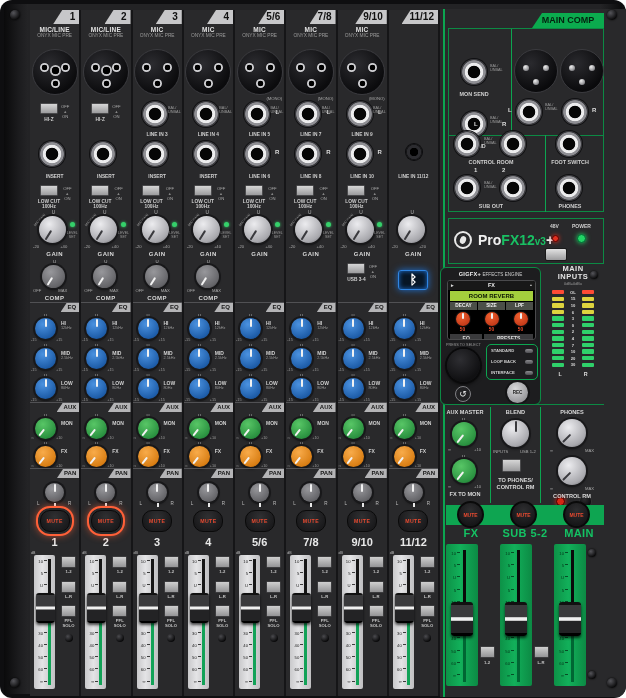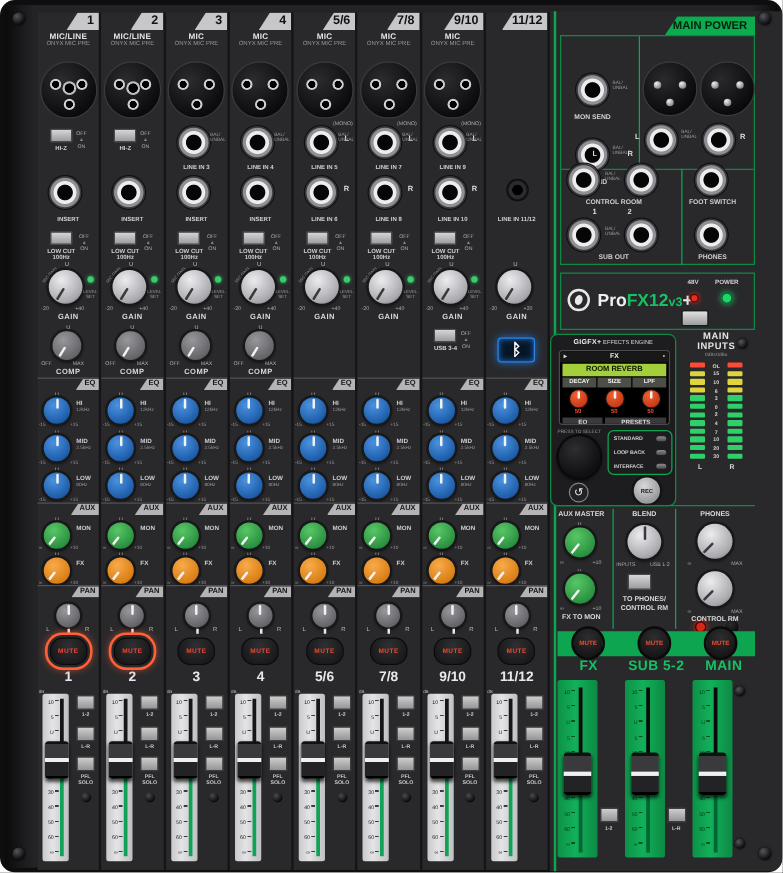--- a/index.html
+++ b/index.html
@@ -1859,21 +1859,21 @@
 SOLO</div>
               <div class="fscrew"></div>
             </div>
           </div>
         </div>
 
     </div>
 
     <div id="right">
       <div class="gvline" style="left:3px;top:0;height:688px;"></div>
-      <div class="banner">MAIN POWER</div>
+      <div class="banner">MAIN COMP</div>
 
       <div class="gbox" style="left:8px;top:19px;width:156px;height:184px;">
         <div class="gvline" style="left:62px;top:0;width:1px;height:106px;"></div>
         <div class="ghline" style="left:0;top:106px;width:154px;"></div>
         <div class="gvline" style="left:96px;top:106px;width:1px;height:77px;"></div>
       </div>
 
       <div class="ojack" style="left:21px;top:50px;"></div>
       <div class="obal pre" style="left:50px;top:55px;">BAL/
 UNBAL</div>

